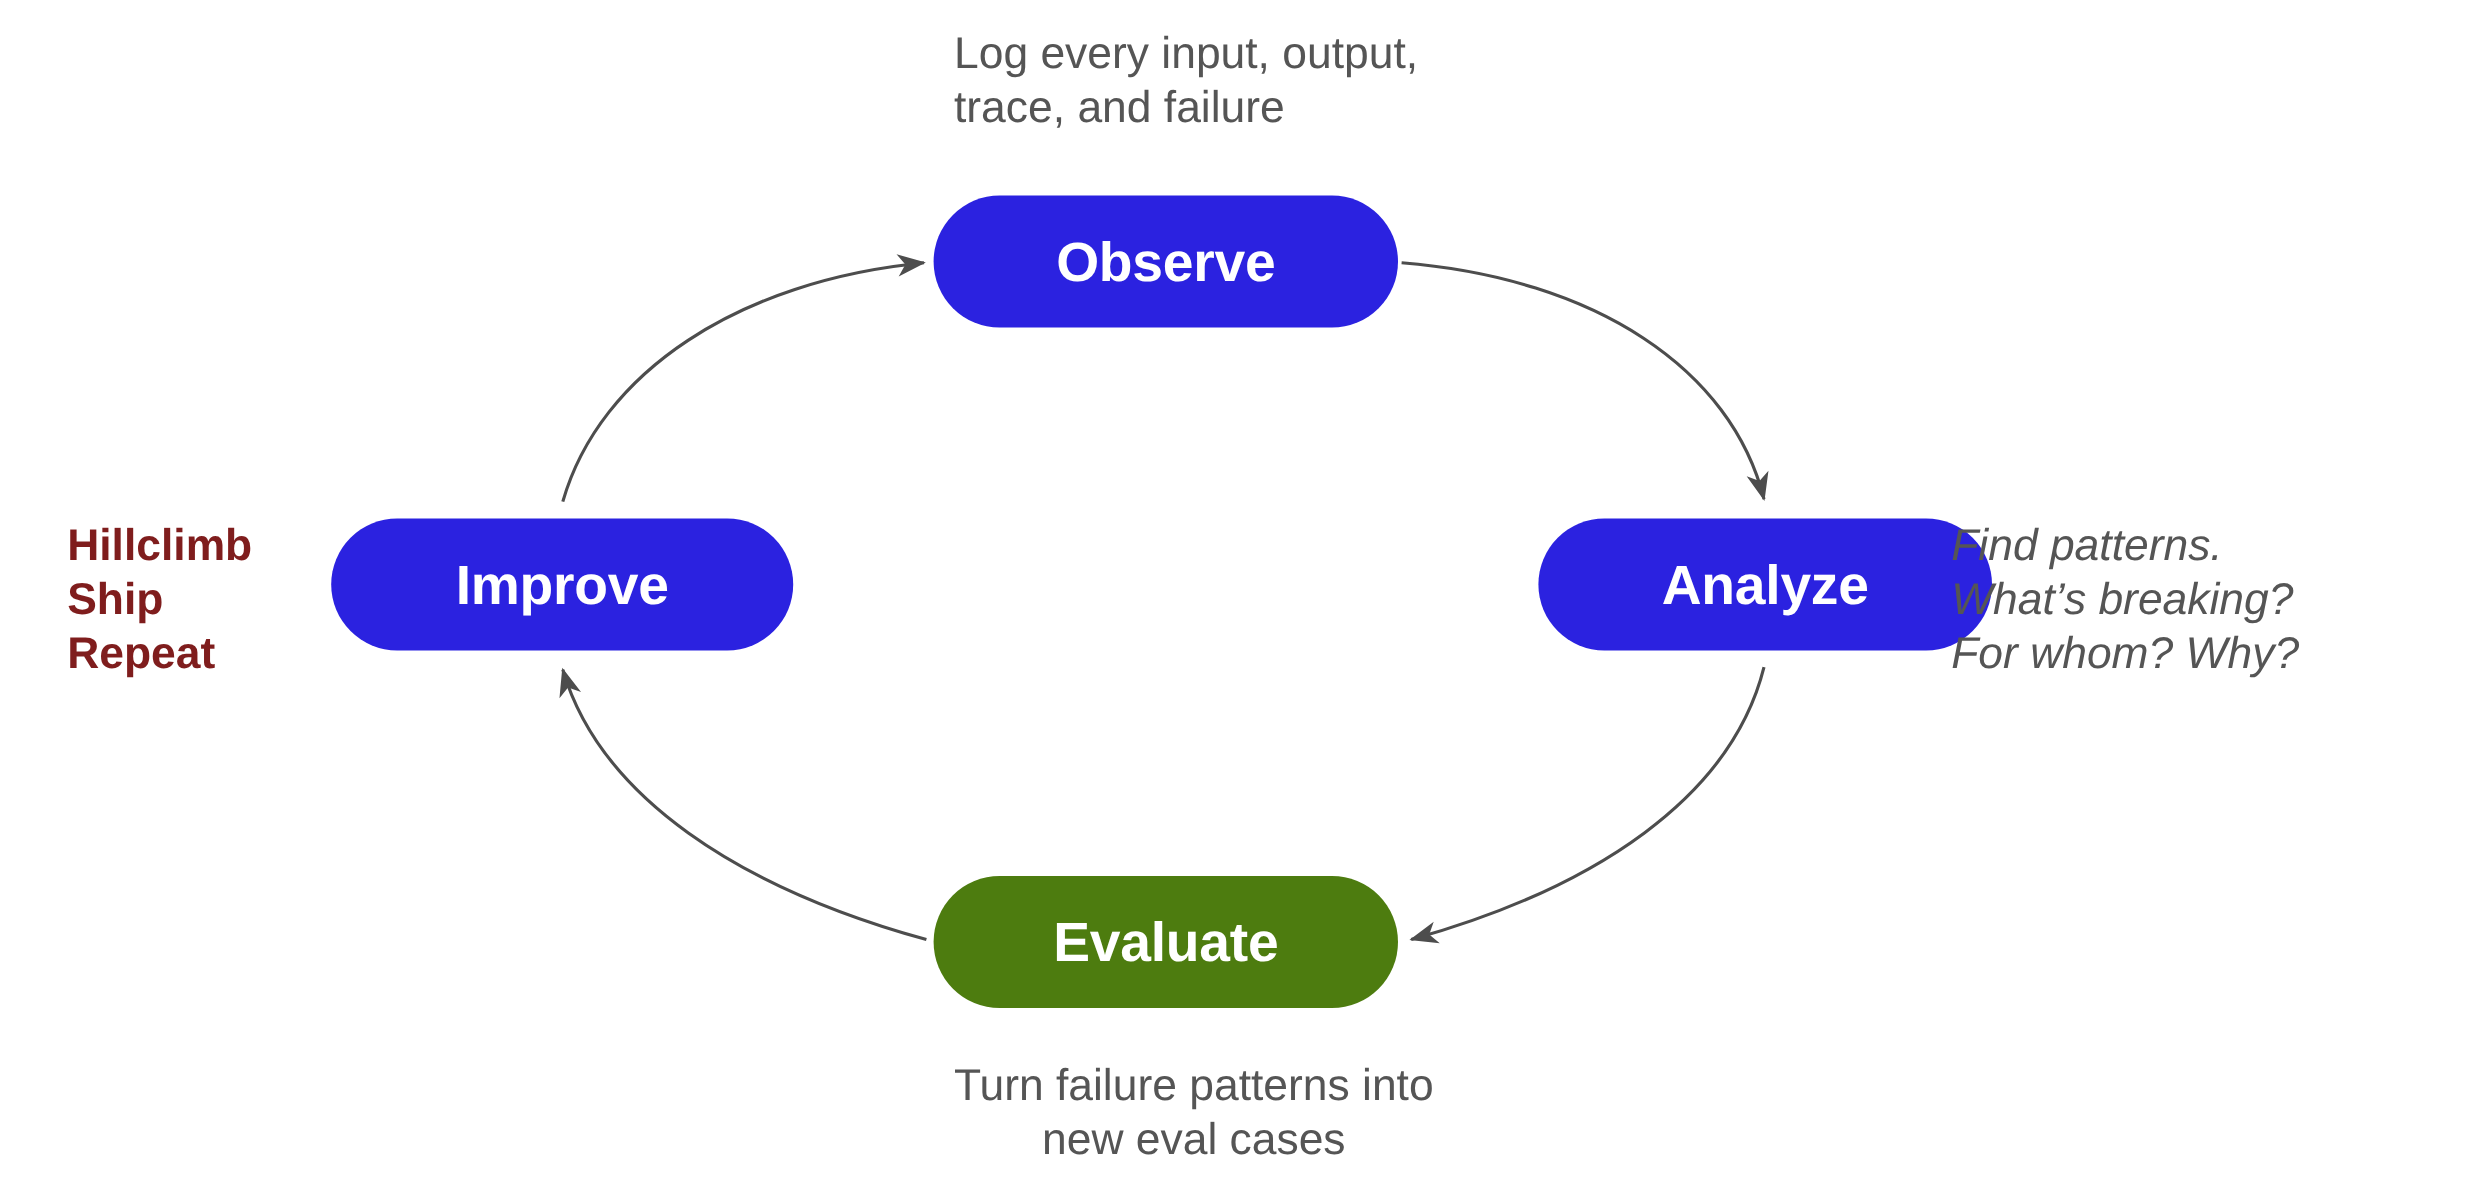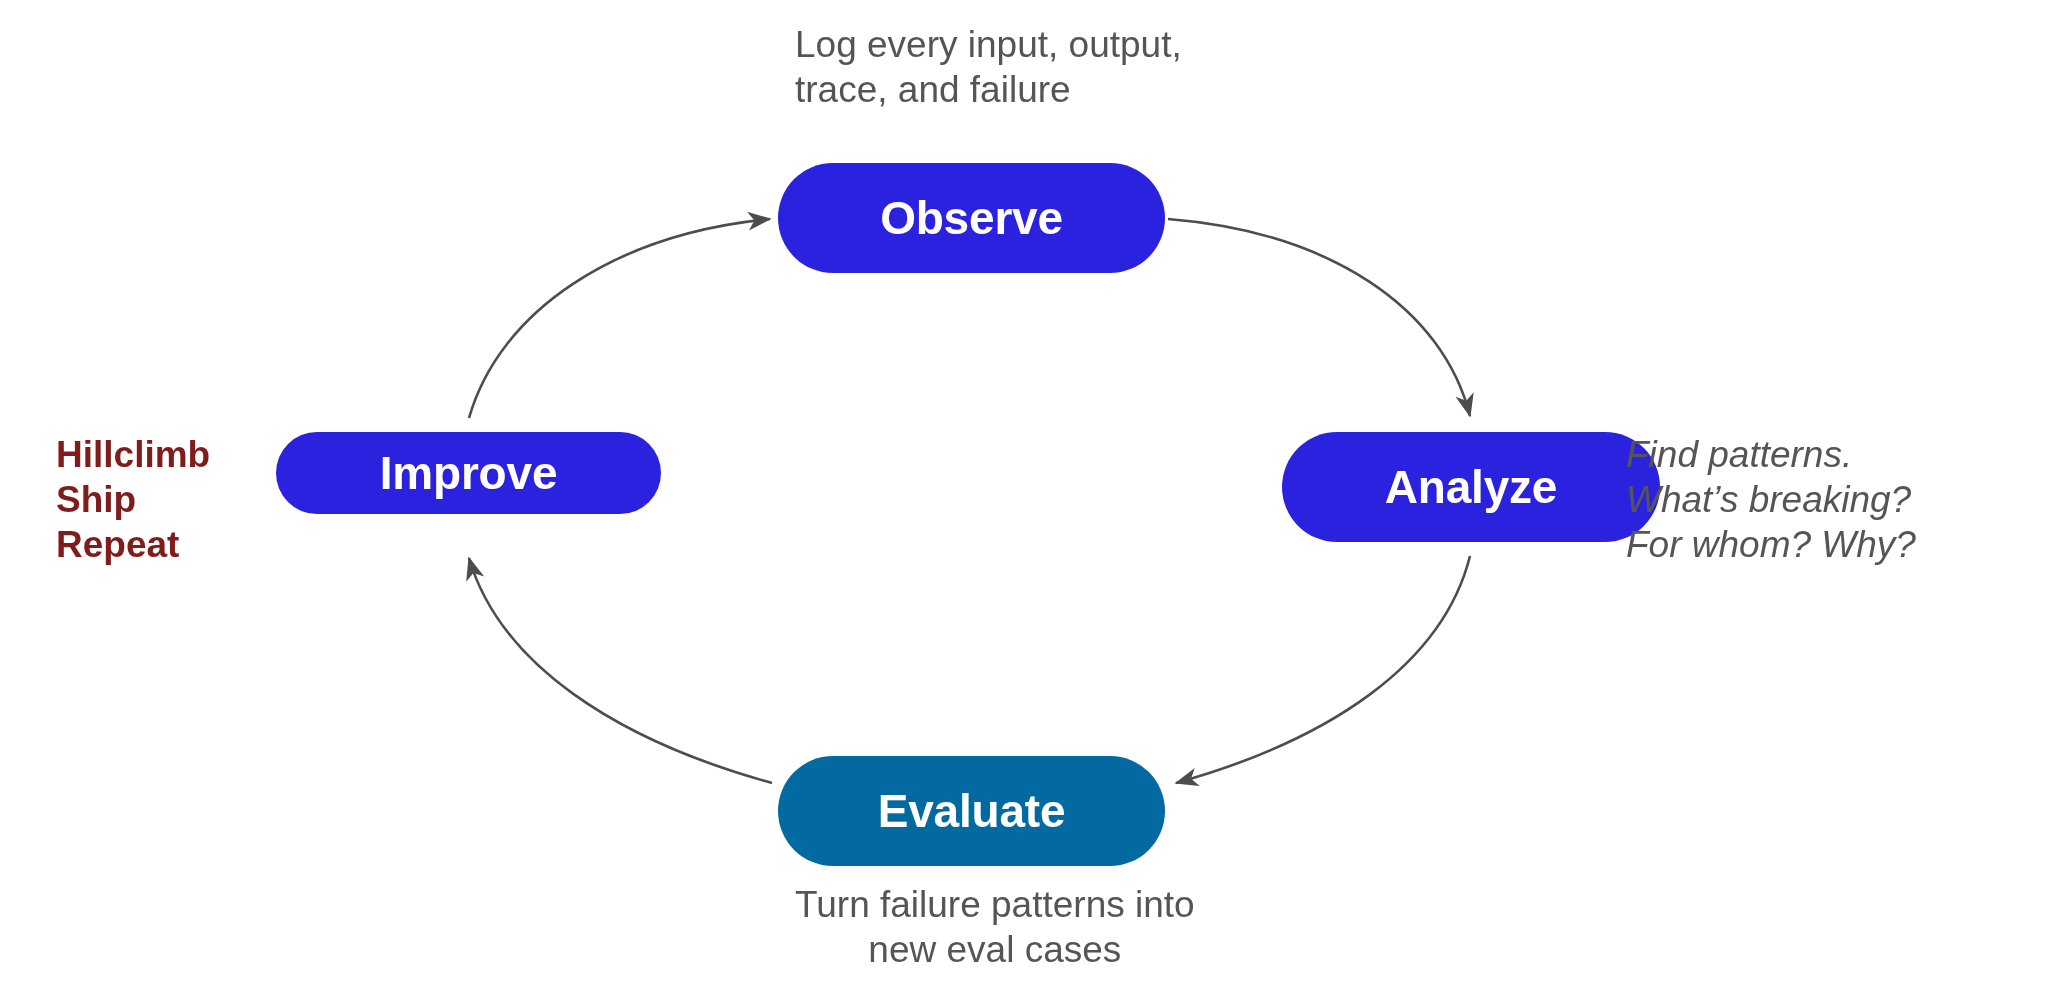--- a/index.html
+++ b/index.html
@@ -42,21 +42,21 @@
     font-size: 46px;
     font-weight: 700;
     letter-spacing: -0.2px;
     line-height: 1;
     white-space: nowrap;
   }
 
   #node-observe  { left: 778px;  top: 163px; width: 387px; height: 110px; }
   #node-analyze  { left: 1282px; top: 432px; width: 378px; height: 110px; }
   #node-evaluate { left: 778px;  top: 730px; width: 387px; height: 110px; }
-  #node-improve  { left: 276px;  top: 432px; width: 385px; height: 82px; }
+  #node-improve  { left: 276px;  top: 432px; width: 385px; height: 110px; }
 
   
   .caption {
     position: absolute;
     font-size: 37px;
     line-height: 45px;
     white-space: pre-line;
   }
   #caption-observe  { left: 795px;  top: 22px;  }
   #caption-analyze  { left: 1626px; top: 432px; font-style: italic; }
@@ -85,21 +85,21 @@
   </svg>
 
   <div class="node-pill" id="node-analyze" style="background: rgb(43, 34, 224);">
     <span class="node-label" style="color: rgb(255, 255, 255);">Analyze</span>
   </div>
 
   <div class="node-pill" id="node-observe" style="background: rgb(43, 34, 224);">
     <span class="node-label" style="color: rgb(255, 255, 255);">Observe</span>
   </div>
 
-  <div class="node-pill" id="node-evaluate" style="background: #0369a1; margin-top: 26px;">
+  <div class="node-pill" id="node-evaluate" style="background: #4d7c0f;">
     <span class="node-label" style="color: rgb(255, 255, 255);">Evaluate</span>
   </div>
 
   <div class="node-pill" id="node-improve" style="background: rgb(43, 34, 224);">
     <span class="node-label" style="color: rgb(255, 255, 255);">Improve</span>
   </div>
 
   <div class="caption" id="caption-observe" style="color: rgb(85, 85, 85);">Log every input, output,
 trace, and failure</div>
 

